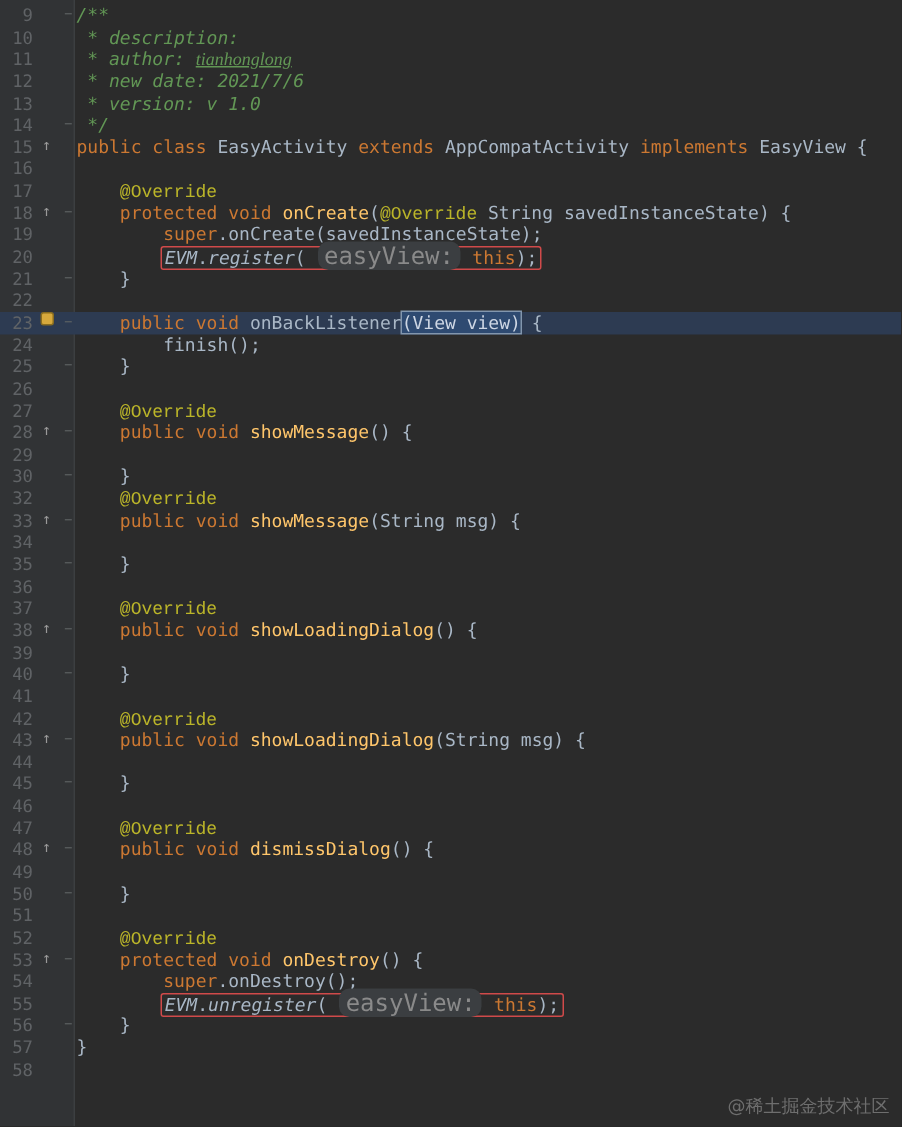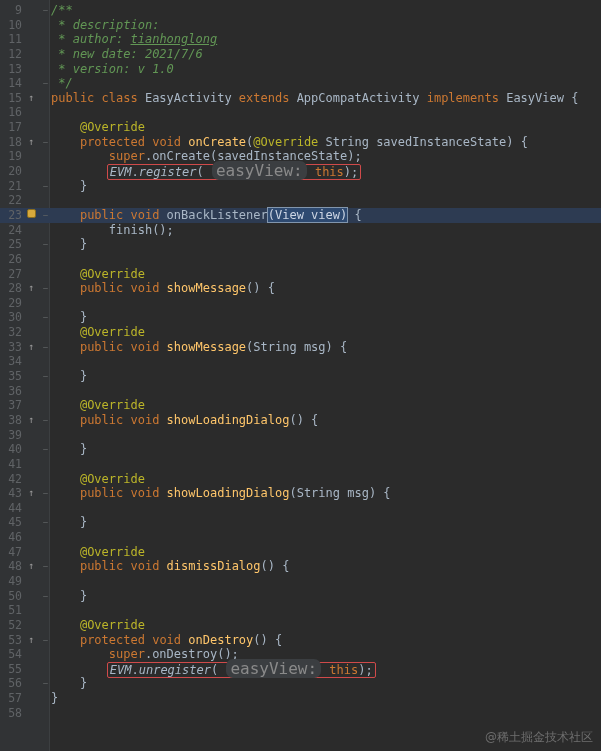--- a/index.html
+++ b/index.html
@@ -62,24 +62,24 @@
   .fold {
     flex: none;
     width: 11px;
     text-align: center;
     color: var(--fold, #5f6364);
     font-size: 9px;
   }
   .code { flex: 1; white-space: pre; }
   .tok-plain     { color: var(--plain, #a9b7c6); }
   .tok-keyword   { color: var(--keyword, #cc7832); }
-  .tok-annotation{ color: var(--annotation, #bbb529); }
+  .tok-annotation{ color: var(--annotation, #bbb529); font-family: Liberation Mono, monospace; }
   .tok-method    { color: var(--method, #ffc66b); }
   .tok-comment   { color: var(--comment, #629755); font-style: italic; }
-  .tok-comment-link { color: var(--comment, #629755); font-style: italic; text-decoration: underline; }
+  .tok-comment-link { color: var(--comment, #629755); font-style: italic; text-decoration: underline; font-family: Liberation Serif, serif; }
   .tok-static    { color: var(--plain, #a9b7c6); font-style: italic; }
   .tok-hint {
     background: var(--hint-bg, #3b3e41);
     color: var(--hint-text, #8a8a8a);
     border-radius: 7px;
     padding: 0 4px;
     font-size: 16px;
     margin: 0 1px;
   }
   .tok-selection {

